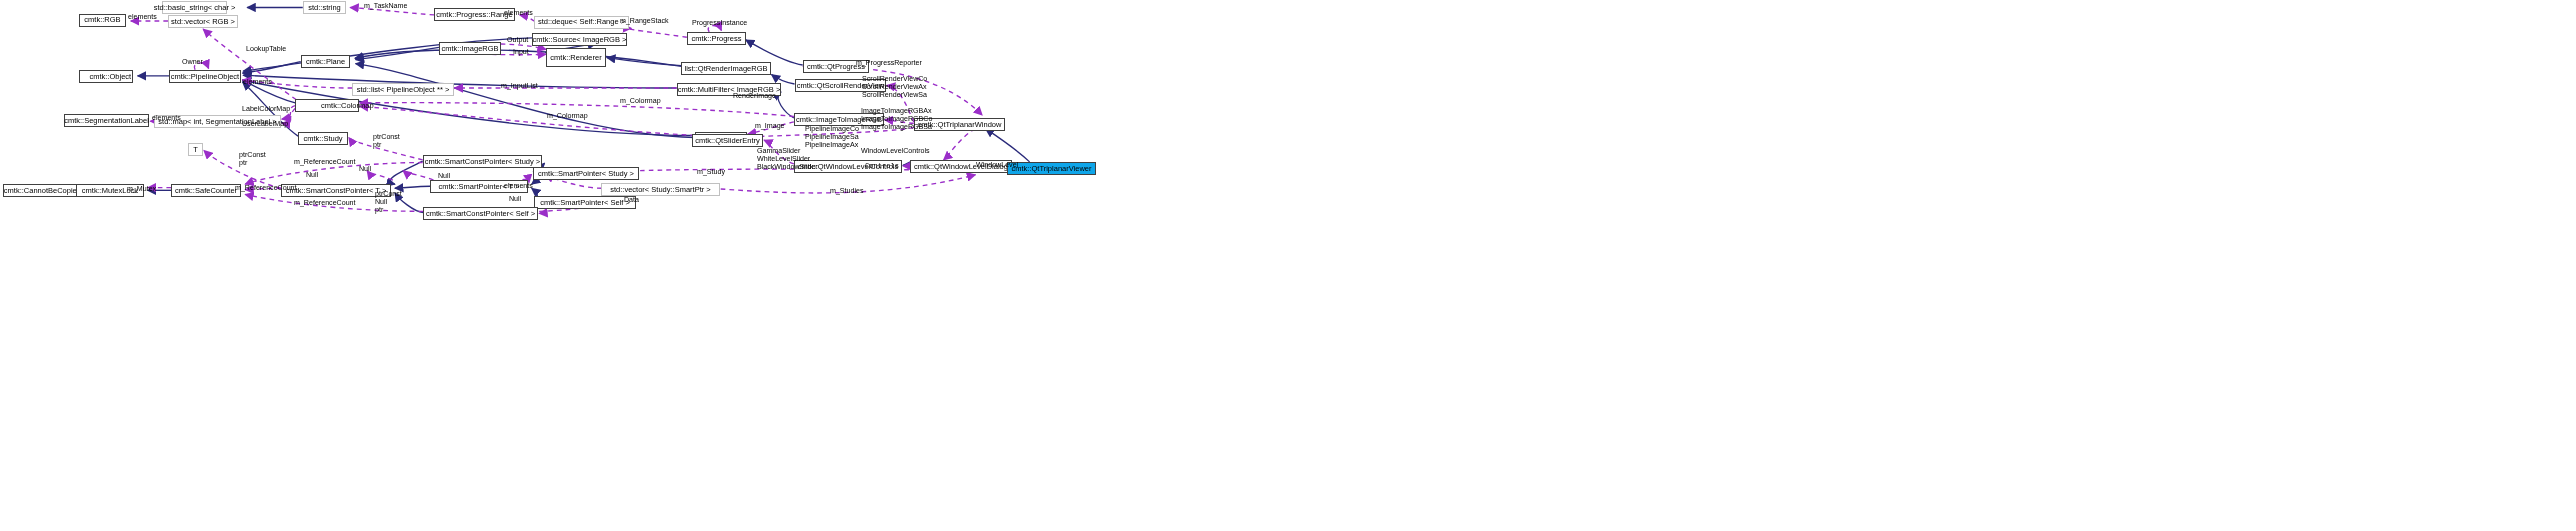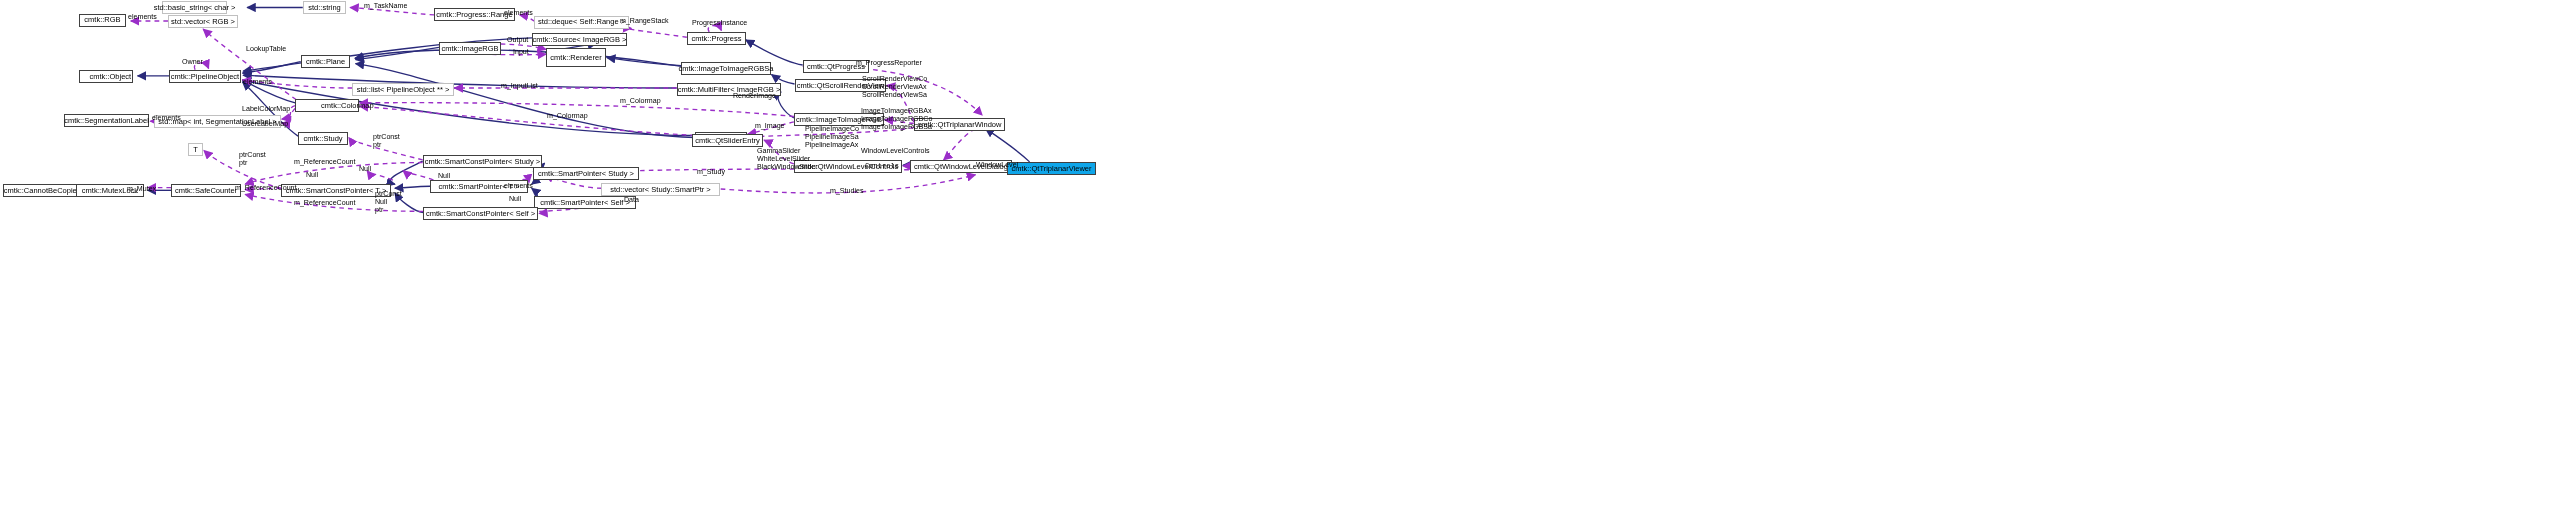--- a/index.html
+++ b/index.html
@@ -217,21 +217,21 @@
       <div class="node focus" style="left: 79px; top: 13.5px; width: 47px; height: 13px;">cmtk::RGB</div>
       <div class="node plain" style="left: 168px; top: 15px; width: 70px; height: 13px;">std::vector&lt; RGB &gt;</div>
       <div class="node focus" style="left: 687px; top: 32px; width: 59px; height: 13px;">cmtk::Progress</div>
       <div class="node focus" style="left: 532px; top: 33px; width: 95px; height: 13px;">cmtk::Source&lt; ImageRGB &gt;</div>
       <div class="node focus" style="left: 439px; top: 42px; width: 62px; height: 13px;">cmtk::ImageRGB</div>
       <div class="node focus" style="left: 546px; top: 48px; width: 60px; height: 19px;">cmtk::Renderer</div>
       <div class="node focus" style="left: 301px; top: 55px; width: 49px; height: 13px;">cmtk::Plane</div>
       <div class="node focus" style="left: 803px; top: 60px; width: 66px; height: 13px;">cmtk::QtProgress</div>
       <div class="node focus" style="left: 79px; top: 70px; width: 54px; height: 13px; padding-left: 12px;">cmtk::Object</div>
       <div class="node focus" style="left: 169px; top: 70px; width: 72px; height: 13px;">cmtk::PipelineObject</div>
-      <div class="node focus" style="left: 681px; top: 62px; width: 90px; height: 13px;">cmtk::ImageToImageRGBSa</div>
+      <div class="node focus" style="left: 681px; top: 62px; width: 90px; height: 13px;">list::QtRenderImageRGB</div>
       <div class="node focus" style="left: 795px; top: 79px; width: 91px; height: 13px;">cmtk::QtScrollRenderView</div>
       <div class="node plain" style="left: 352px; top: 83px; width: 102px; height: 13px;">std::list&lt; PipelineObject ** &gt;</div>
       <div class="node focus" style="left: 677px; top: 83px; width: 104px; height: 13px;">cmtk::MultiFilter&lt; ImageRGB &gt;</div>
       <div class="node focus" style="left: 295px; top: 99px; width: 64px; height: 13px; padding-left: 44px;">cmtk::Colormap</div>
       <div class="node focus" style="left: 794px; top: 113px; width: 90px; height: 13px;">cmtk::ImageToImageRGB</div>
       <div class="node focus" style="left: 914px; top: 118px; width: 91px; height: 13px;">cmtk::QtTriplanarWindow</div>
       <div class="node focus" style="left: 64px; top: 114px; width: 85px; height: 13px;">cmtk::SegmentationLabel</div>
       <div class="node plain" style="left: 154px; top: 115px; width: 127px; height: 13px;">std::map&lt; int, SegmentationLabel &gt;</div>
       <div class="node focus" style="left: 695px; top: 132px; width: 52px; height: 13px;">cmtk::Image</div>
       <div class="node focus" style="left: 298px; top: 132px; width: 50px; height: 13px;">cmtk::Study</div>

